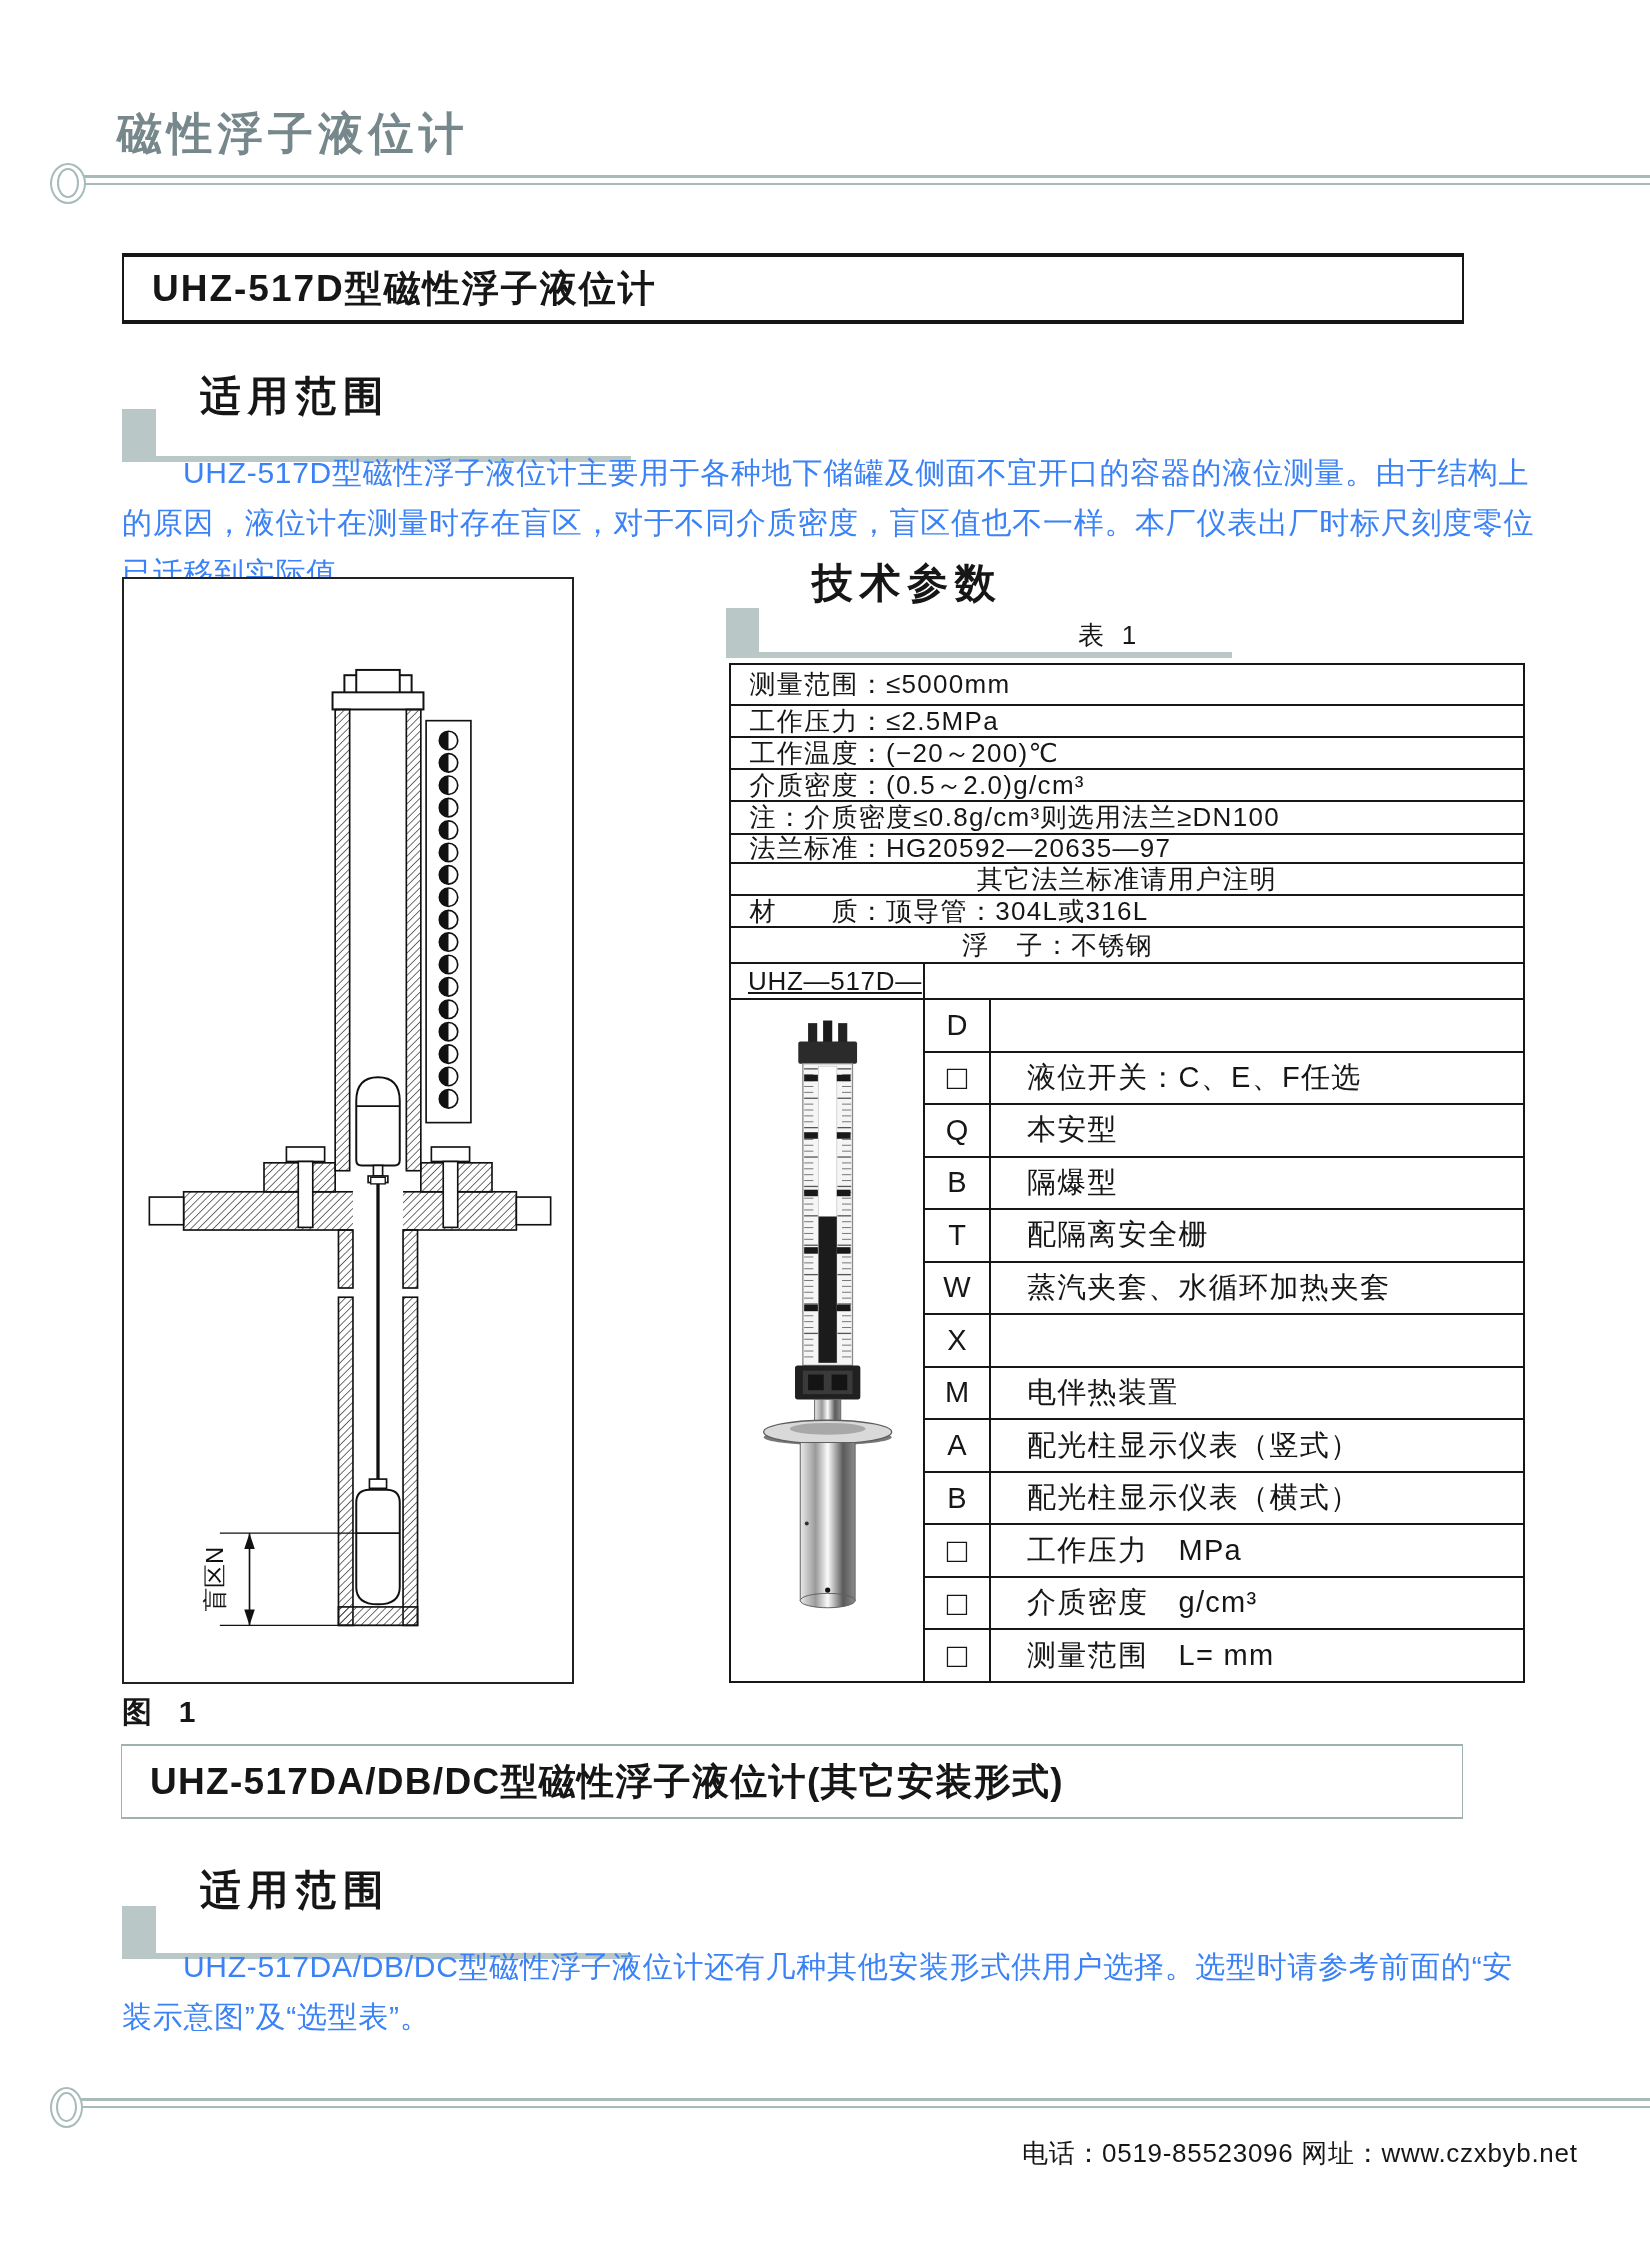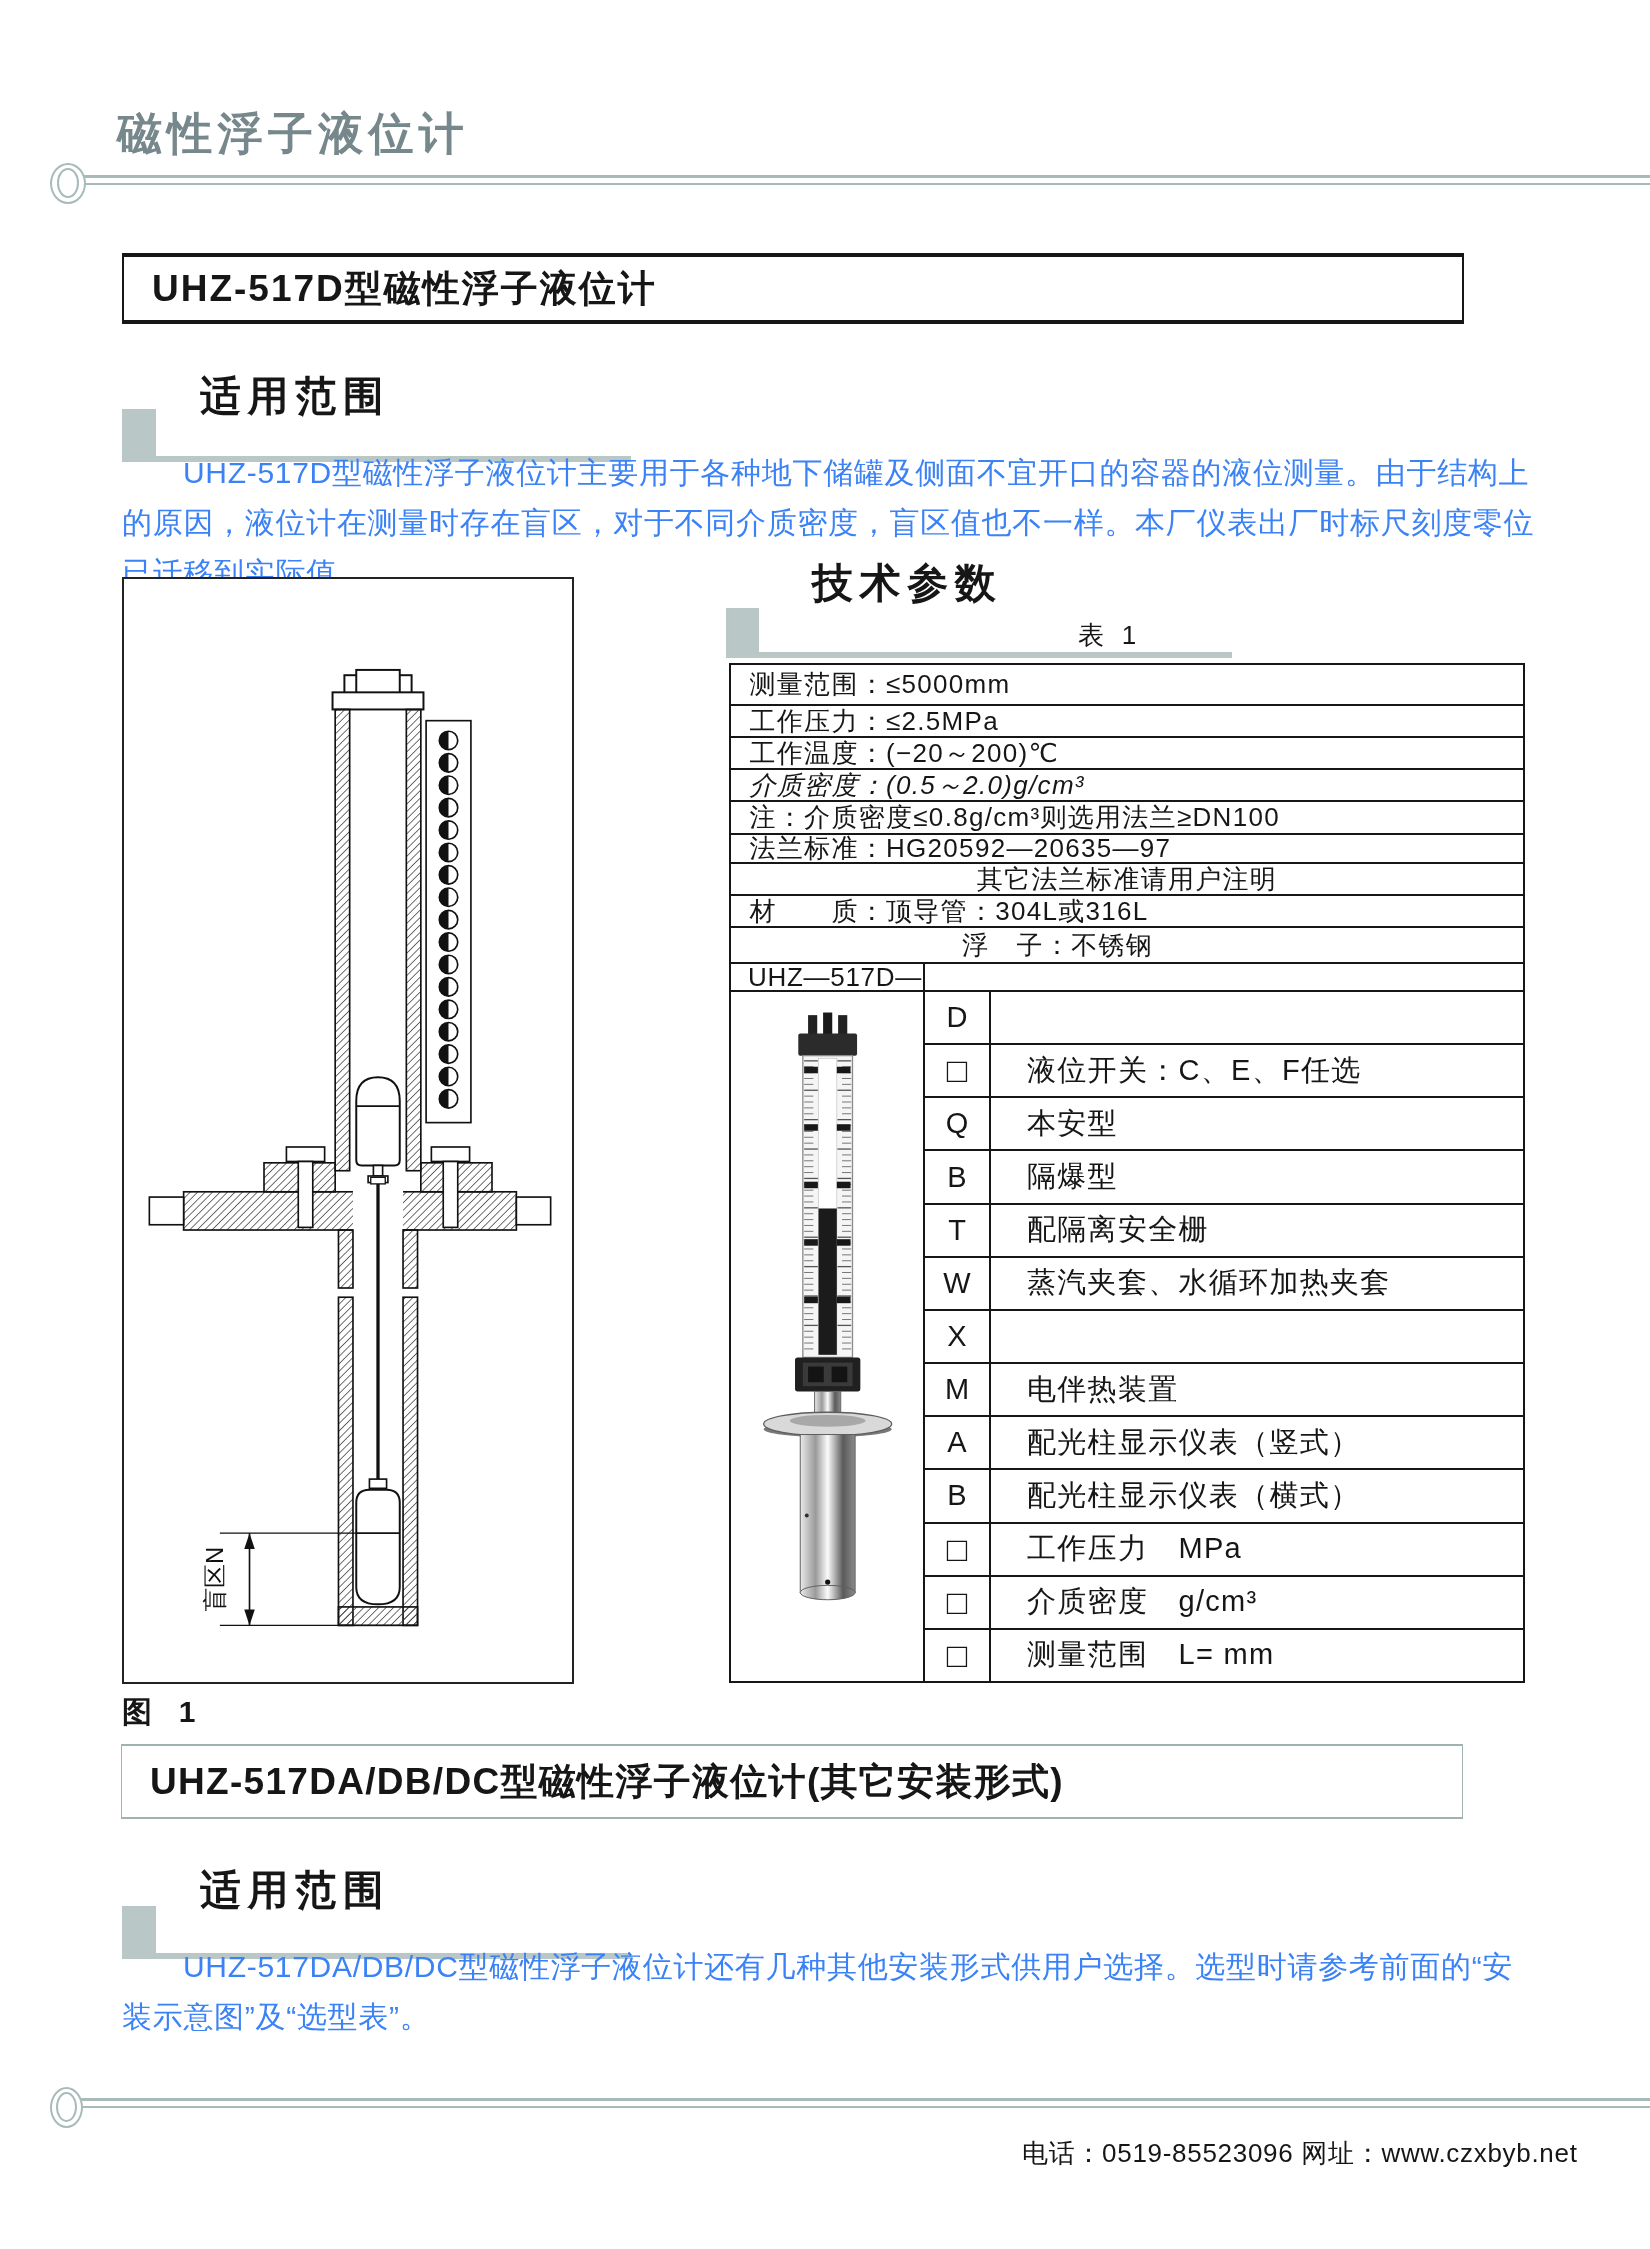--- a/index.html
+++ b/index.html
@@ -44,21 +44,21 @@
   #table-label{left:1078px;top:618px;font-size:26px;letter-spacing:5.3px;}
   #tech-text{left:812px;top:556px;font-size:41px;font-weight:700;letter-spacing:6.6px;}
   #main-table{left:729px;top:663px;width:796px;height:1020px;box-sizing:border-box;
     border:2px solid var(--ink);display:flex;flex-direction:column;background:#fff;}
   .spec-row{box-sizing:border-box;border-bottom:2px solid var(--ink);display:flex;align-items:center;
     padding-left:18.5px;font-size:26px;letter-spacing:1.3px;flex:none;}
   .spec-row.center{justify-content:center;padding-left:0;}
   .spec-row.indent{padding-left:231px;}
   #optional-row{box-sizing:border-box;height:64px;border-bottom:2px solid var(--ink);
     display:flex;align-items:flex-end;padding:0 0 6.6px 18.5px;font-size:28px;letter-spacing:1.3px;flex:none;}
-  #model-row{box-sizing:border-box;height:28px;border-bottom:2px solid var(--ink);display:flex;flex:none;}
+  #model-row{box-sizing:border-box;height:36px;border-bottom:2px solid var(--ink);display:flex;flex:none;text-decoration:underline;}
   #model-cell{width:194px;box-sizing:border-box;border-right:2px solid var(--ink);
     display:flex;align-items:center;padding-left:17px;font-size:26px;letter-spacing:0.7px;}
   #model-empty{flex:1;}
   #big-row{flex:1;display:flex;min-height:0;}
   #photo-cell{width:194px;box-sizing:border-box;border-right:2px solid var(--ink);position:relative;}
   #options-col{flex:1;display:flex;flex-direction:column;}
   .opt-row{flex:1;display:flex;box-sizing:border-box;border-bottom:2px solid var(--ink);}
   .opt-row:last-child{border-bottom:none;}
   .opt-code{width:66px;box-sizing:border-box;border-right:2px solid var(--ink);
     display:flex;align-items:center;justify-content:center;font-size:29px;}
@@ -205,21 +205,21 @@
   <div class="abs sec-square" style="left:726px;top:608px;width:33px;height:50px;"></div>
   <div class="abs sec-line" style="left:726px;top:652px;width:506px;"></div>
   <div id="tech-text" class="abs">技术参数</div>
   <div id="table-label" class="abs">表 1</div>
 
   <div id="main-table" class="abs">
     <div id="spec-rows">
         <div class="spec-row" style="height: 41px;">测量范围：≤5000mm</div>
         <div class="spec-row" style="height: 32px;">工作压力：≤2.5MPa</div>
         <div class="spec-row" style="height: 32px;">工作温度：(−20～200)℃</div>
-        <div class="spec-row" style="height: 32px; font-style: italic;">介质密度：(0.5～2.0)g/cm³</div>
+        <div class="spec-row" style="height: 32px;">介质密度：(0.5～2.0)g/cm³</div>
         <div class="spec-row" style="height: 33px;">注：介质密度≤0.8g/cm³则选用法兰≥DN100</div>
         <div class="spec-row" style="height: 29px;">法兰标准：HG20592—20635—97</div>
         <div class="spec-row center" style="height: 32px;">其它法兰标准请用户注明</div>
         <div class="spec-row" style="height: 32px;">材　　质：顶导管：304L或316L</div>
         <div class="spec-row indent" style="height: 36px;">浮　子：不锈钢</div>
       </div>
     <div id="model-row">
       <div id="model-cell">UHZ—517D—</div>
       <div id="model-empty"></div>
     </div>

